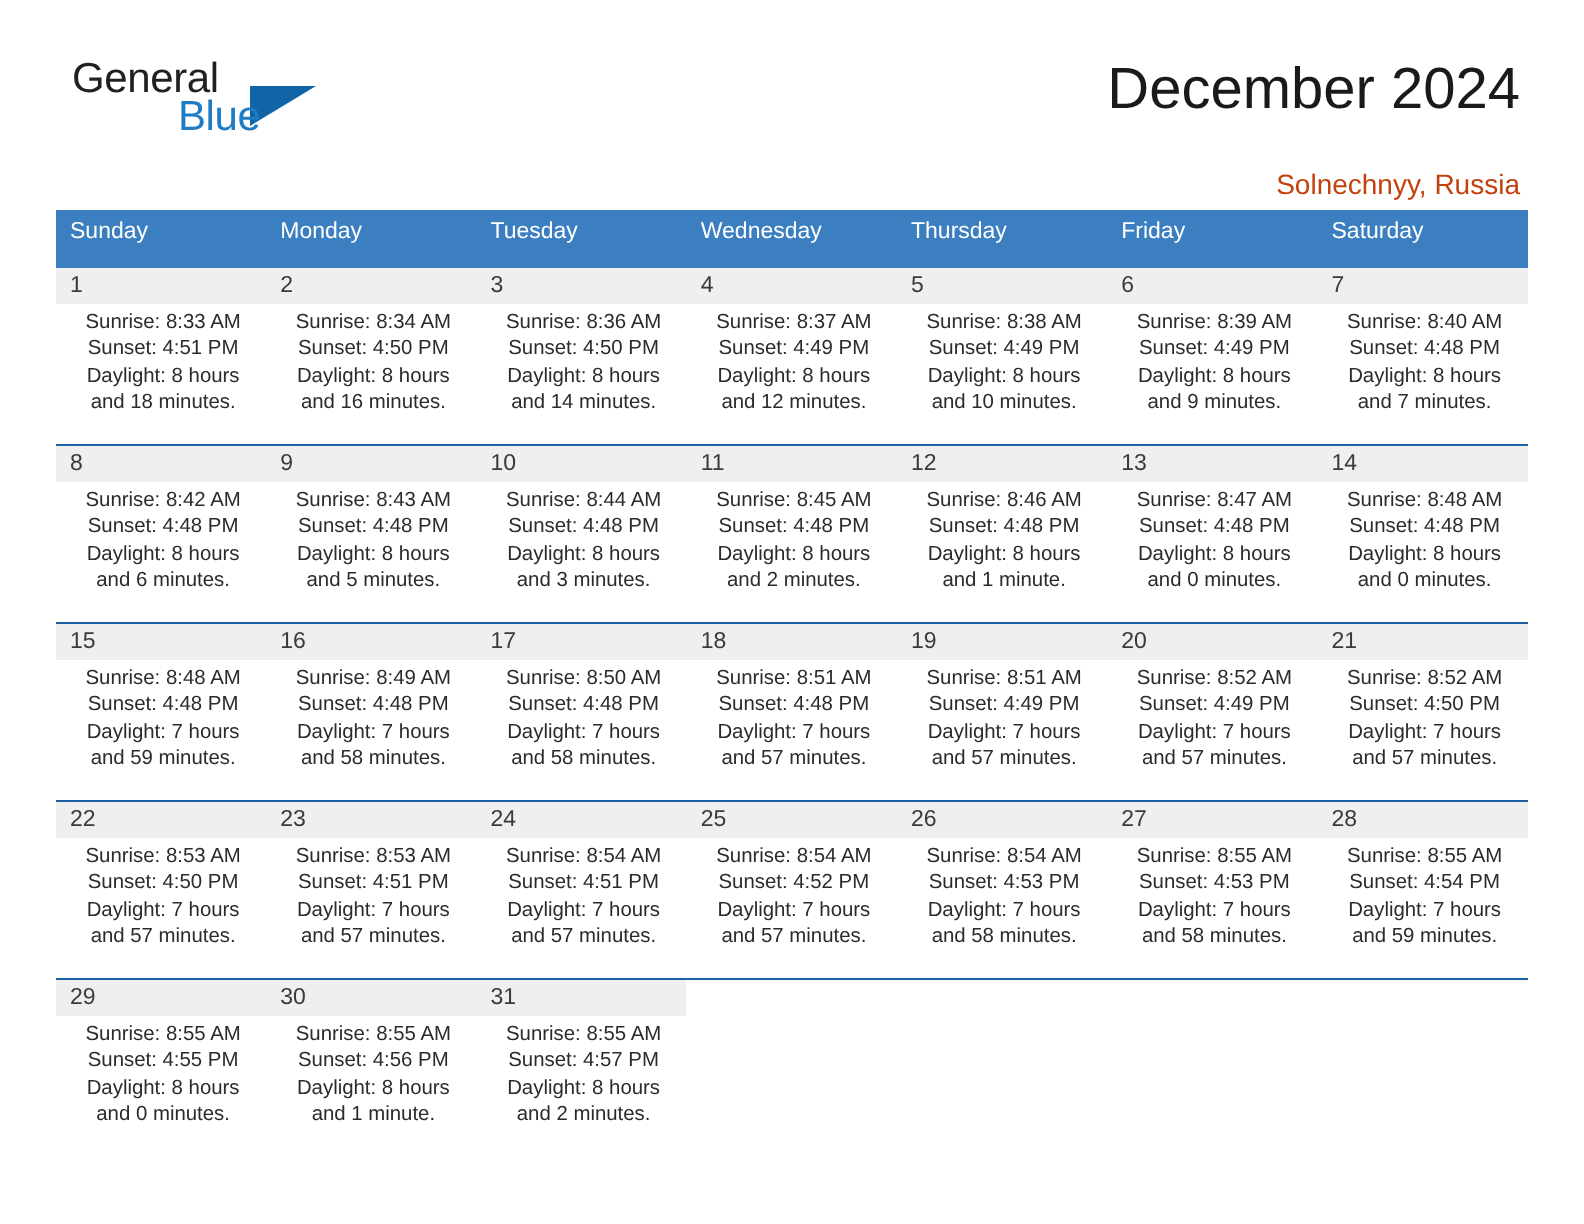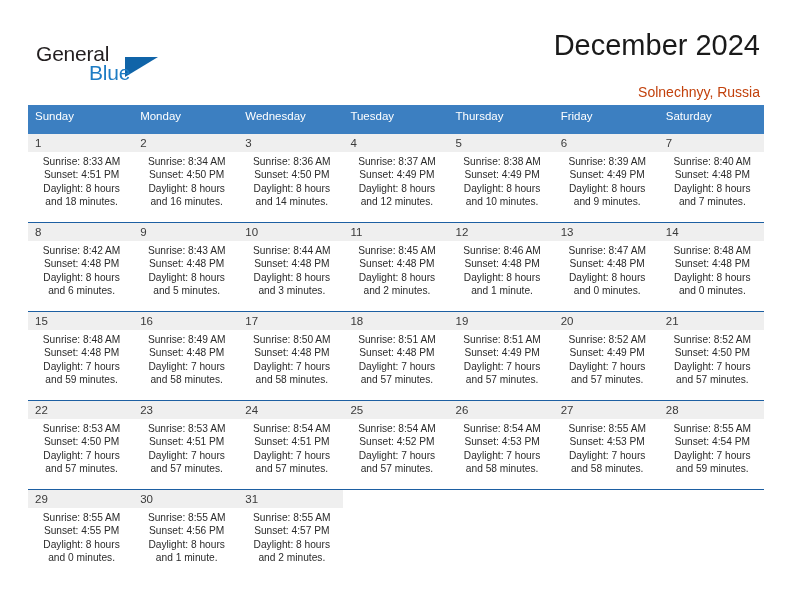--- a/index.html
+++ b/index.html
@@ -26,21 +26,21 @@
     position: absolute;
     left: 28px;
     top: 28px;
     right: 28px;
     height: 70px;
   }
 
   .brand {
     position: absolute;
     left: 0;
-    top: 14px;
+    top: 0;
     width: 180px;
     height: 56px;
   }
   .brand-general {
     position: absolute;
     left: 8px;
     top: 0px;
     font-size: 21px;
     color: #231f20;
     letter-spacing: -0.2px;
@@ -168,22 +168,22 @@
       <div class="cal-location">Solnechnyy, Russia</div>
     </div>
 
   </div>
 
   <div class="calendar">
 
     <div class="dow-row">
       <div class="dow-cell">Sunday</div>
       <div class="dow-cell">Monday</div>
+      <div class="dow-cell">Tuesday</div>
       <div class="dow-cell">Wednesday</div>
-      <div class="dow-cell">Tuesday</div>
       <div class="dow-cell">Thursday</div>
       <div class="dow-cell">Friday</div>
       <div class="dow-cell">Saturday</div>
     </div>
 
     <div class="week-row first">
       <div class="day-cell">
         <div class="daynum-band">1</div>
         <div class="details">
           <div>Sunrise: 8:33 AM</div>

